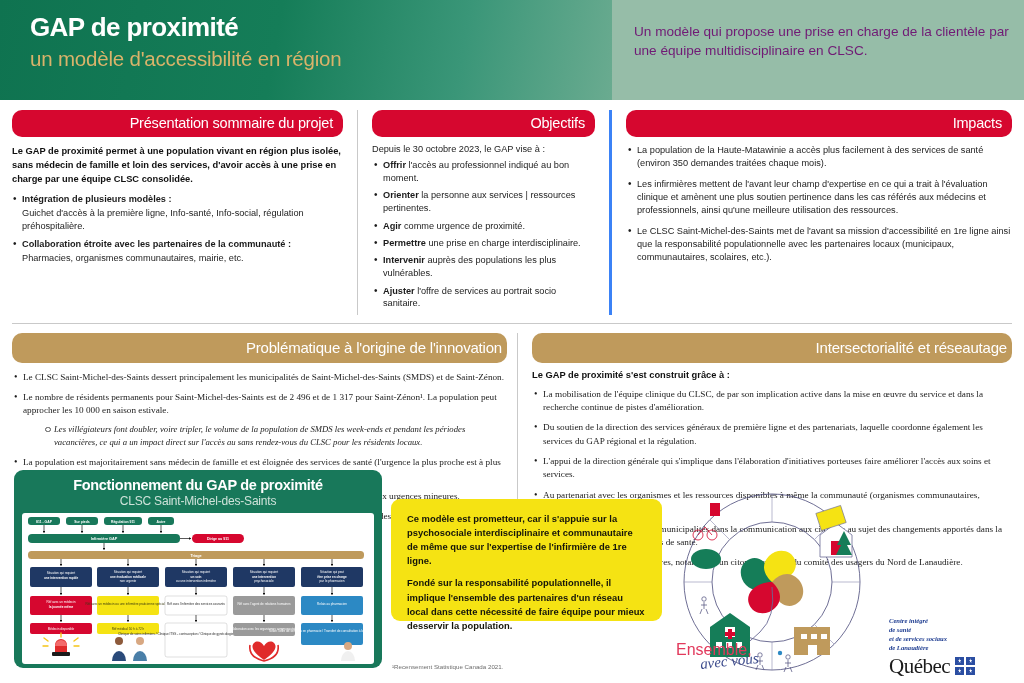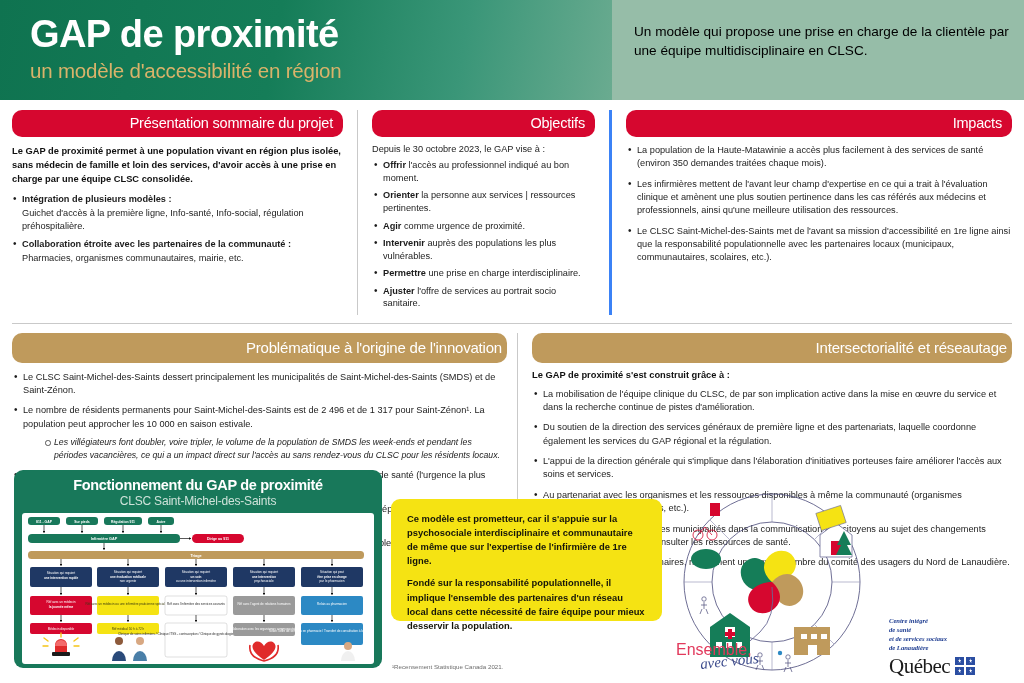--- a/index.html
+++ b/index.html
@@ -15,27 +15,27 @@
   .header-left {
     flex: 0 0 612px; height:100px;
     background: linear-gradient(100deg,#0f7350 0%, #157d58 45%, #3a9678 75%, #6aab90 100%);
     padding: 14px 0 0 30px;
   }
   .header-right {
     flex:1; height:100px; background:#96bda8;
     padding: 22px 0 0 22px;
   }
   .title-main {
-    color:#ffffff; font-size:38px; font-weight:bold; letter-spacing:-0.6px; line-height:1.06;
+    color:#ffffff; font-size:26px; font-weight:bold; letter-spacing:-0.6px; line-height:1.06;
   }
   .title-sub {
     color:#d9b36a; font-size:20.5px; font-weight:400; margin-top:5px; letter-spacing:-0.2px;
   }
   .header-right-text {
-    color:#000000; font-size:13.6px; line-height:1.42; font-weight:400;
+    color:#701a75; font-size:13.6px; line-height:1.42; font-weight:400;
   }
 
   
   .pill {
     border-radius: 10px; text-align:right; color:#fff; font-weight:normal;
     padding:5px 10px 6px; font-size:14.5px; letter-spacing:-0.2px;
   }
   .pill.red { background:#d6072f; }
   .pill.gold { background:#bf9a5c; font-size:15px; padding:6px 5px 7px; }
 
@@ -75,21 +75,21 @@
   }
   ul.imp > li:before { content:"•"; position:absolute; left:2px; top:-1px; font-size:10px; }
 
   .divider-h { height:1px; background:#c9c9c9; margin:8px 12px 0; }
 
   
   .mid { display:flex; padding: 9px 12px 0 12px; }
   .mid-l { width:505px; padding-right:10px; }
   .mid-r { flex:1; padding-left:14px; border-left:1px solid #c9c9c9; }
 
-  ul.pb { list-style:none; margin-top:8px; }
+  ul.pb { list-style:none; margin-top:8px;font-family:Liberation Serif, serif; }
   ul.pb > li {
     position:relative; padding-left:11px; margin-bottom:7px;
     font-size:9.2px; line-height:1.45; color:#1c1c1c;
   }
   ul.pb > li:before { content:"•"; position:absolute; left:2px; top:-1px; font-size:10px; }
   ul.sub { list-style:none; margin:5px 0 0 20px; }
   ul.sub > li {
     position:relative; padding-left:11px; font-style:italic;
     font-size:8.7px; line-height:1.5; color:#1c1c1c;
   }
@@ -188,22 +188,22 @@
       </ul>
     </div>
 
     <div class="col col-2">
       <div class="pill red">Objectifs</div>
       <div class="obj-intro">Depuis le 30 octobre 2023, le GAP vise à :</div>
       <ul class="obj">
         <li><span class="b">Offrir</span><span> l'accès au professionnel indiqué au bon moment.</span></li>
         <li><span class="b">Orienter</span><span> la personne aux services | ressources pertinentes.</span></li>
         <li><span class="b">Agir</span><span> comme urgence de proximité.</span></li>
+        <li><span class="b">Permettre</span><span> une prise en charge interdisciplinaire.</span></li>
         <li><span class="b">Intervenir</span><span> auprès des populations les plus vulnérables.</span></li>
-        <li><span class="b">Permettre</span><span> une prise en charge interdisciplinaire.</span></li>
         <li><span class="b">Ajuster</span><span> l'offre de services au portrait socio sanitaire.</span></li>
       </ul>
     </div>
 
     <div class="col col-3">
       <div class="pill red">Impacts</div>
       <ul class="imp">
         <li>La population de la Haute-Matawinie a accès plus facilement à des services de santé (environ 350 demandes traitées chaque mois).</li>
         <li>Les infirmières mettent de l'avant leur champ d'expertise en ce qui a trait à l'évaluation clinique et amènent une plus soutien pertinence dans les cas référés aux médecins et professionnels, ainsi qu'une meilleure utilisation des ressources.</li>
         <li>Le CLSC Saint-Michel-des-Saints met de l'avant sa mission d'accessibilité en 1re ligne ainsi que la responsabilité populationnelle avec les partenaires locaux (municipaux, communautaires, scolaires, etc.).</li>

